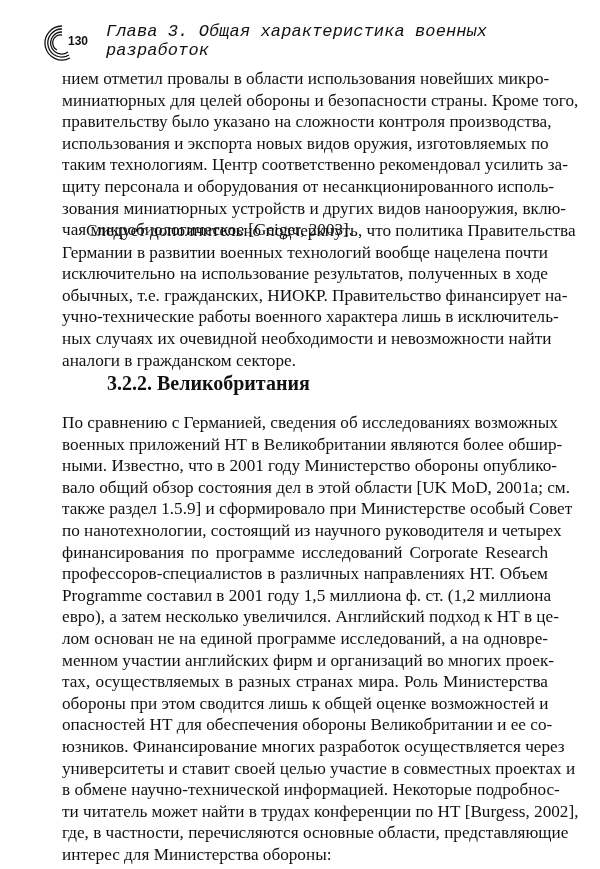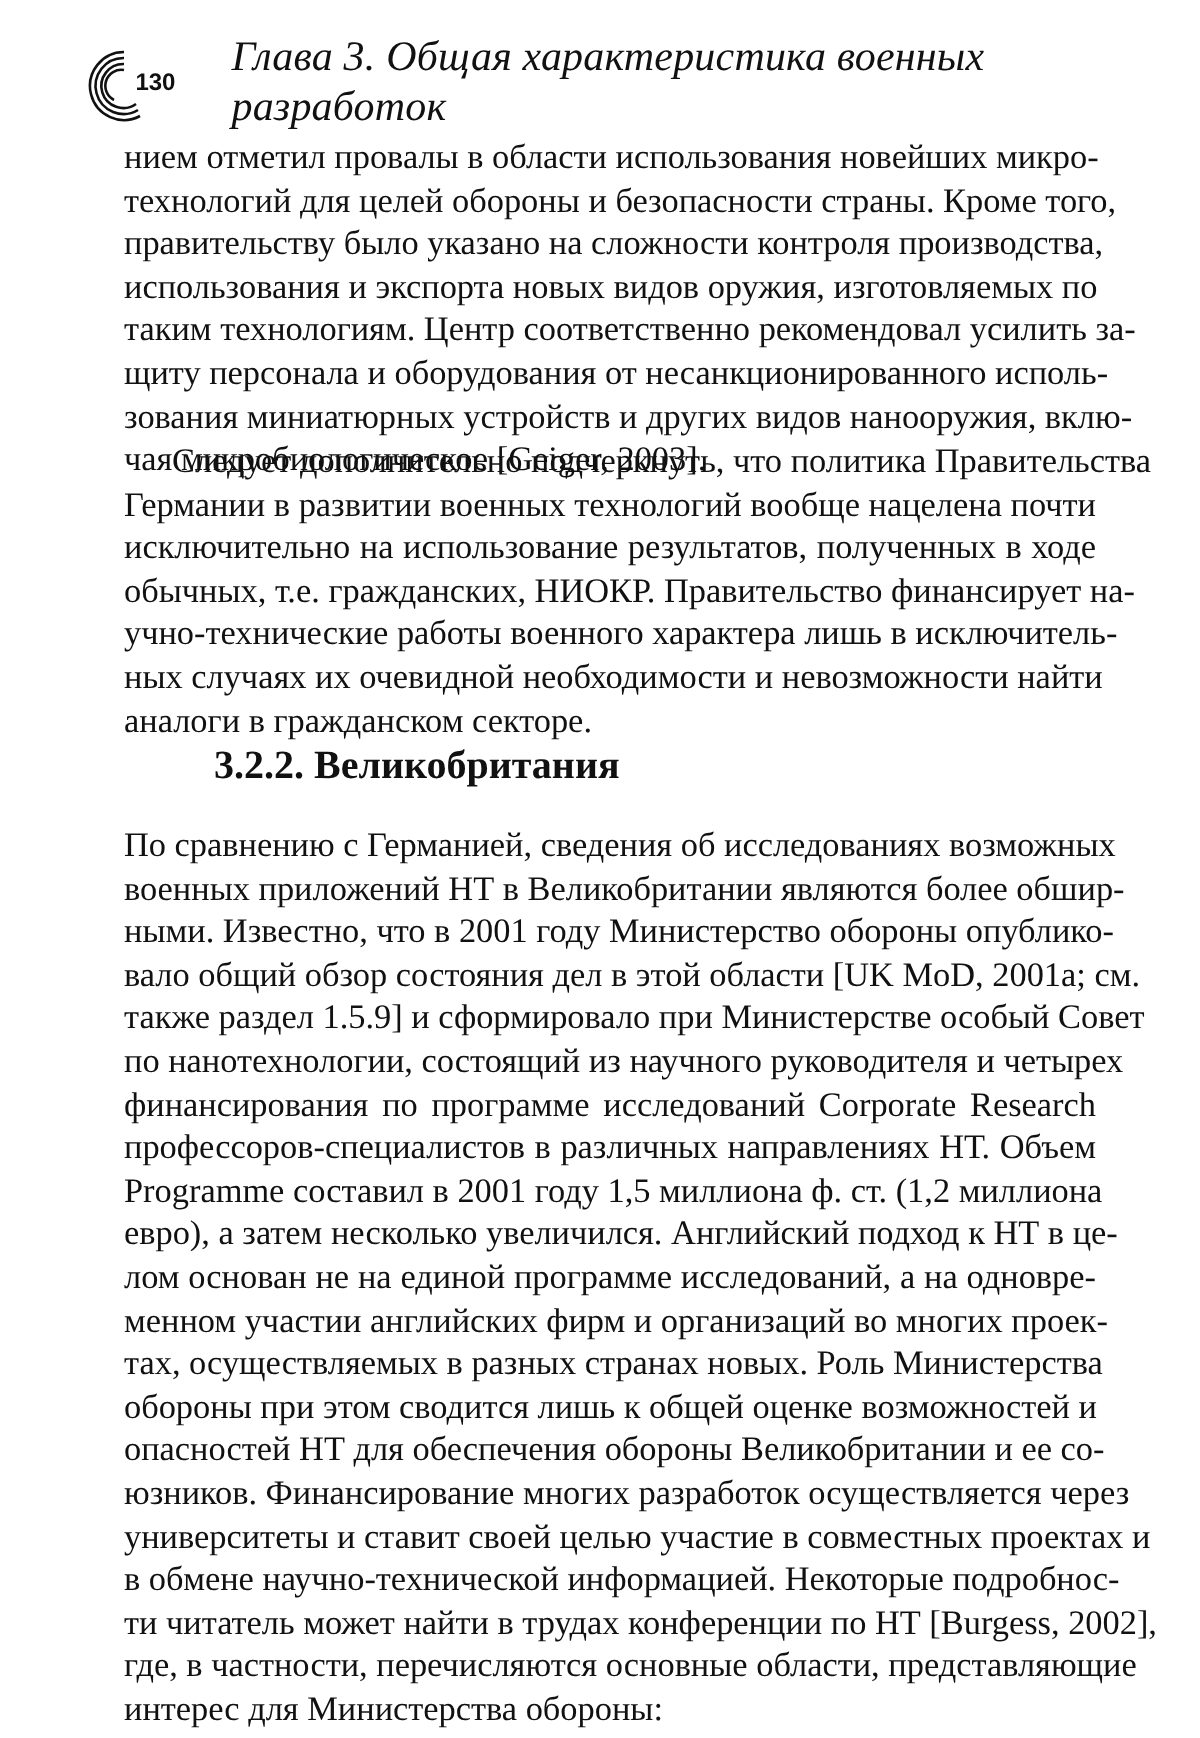--- a/index.html
+++ b/index.html
@@ -1,21 +1,21 @@
 <!DOCTYPE html>
 <html><head>
   <meta charset="utf-8">
   <style>
     html, body { margin: 0; padding: 0; background: #ffffff; }
     body { width: 600px; height: 869px; position: relative; overflow: hidden; color: #111; }
     .header { position: absolute; left: 44px; top: 22px; height: 40px; display: flex; align-items: center; }
     .logo { position: relative; width: 30px; height: 40px; }
     .logo svg { position: absolute; left: 0; top: 0; }
     .page-num { font-family: "Liberation Sans", sans-serif; font-weight: bold; font-size: 12px; margin-left: -6px; margin-top: -2px; letter-spacing: 0px; }
-    .running-head { font-family: Liberation Serif, serif; font-style: italic; font-size: 21px; margin-left: 28px; margin-top: -2px; letter-spacing: 0.1px; }
+    .running-head { font-family: Liberation Mono, monospace; font-style: italic; font-size: 17px; margin-left: 18px; margin-top: -2px; letter-spacing: 0.1px; }
     .text { position: absolute; left: 62px; width: 486px; font-family: "Liberation Serif", serif; font-size: 17.2px; line-height: 21.6px; text-align: justify; }
     .text .line { display: block; white-space: nowrap; text-align-last: justify; text-align: justify; }
     .text .line.last { text-align-last: left; }
     .p1 { top: 68px; }
     .p2 { top: 220px; }
     .heading { position: absolute; left: 107px; top: 372px; font-family: "Liberation Serif", serif; font-weight: bold; font-size: 20px; }
     .p3 { top: 412px; }
   </style>
 </head>
 <body>
@@ -30,21 +30,21 @@
         <path d="M18 13 A8 8 0 0 0 13 28"></path>
       </g>
     </svg>
   </div>
   <span class="page-num">130</span>
   <span class="running-head">Глава 3. Общая характеристика военных разработок</span>
 </div>
 
 <div class="text p1">
   <span class="line">нием отметил провалы в области использования новейших микро-</span>
-  <span class="line">технологий для целей обороны и безопасности страны. Кроме того,</span>
+  <span class="line">миниатюрных для целей обороны и безопасности страны. Кроме того,</span>
   <span class="line">правительству было указано на сложности контроля производства,</span>
   <span class="line">использования и экспорта новых видов оружия, изготовляемых по</span>
   <span class="line">таким технологиям. Центр соответственно рекомендовал усилить за-</span>
   <span class="line">щиту персонала и оборудования от несанкционированного исполь-</span>
   <span class="line">зования миниатюрных устройств и других видов нанооружия, вклю-</span>
   <span class="line last">чая микробиологическое [Geiger, 2003].</span>
 </div>
 
 <div class="text p2">
   <span class="line" style="padding-left:24px;">Следует дополнительно подчеркнуть, что политика Правительства</span>
@@ -64,21 +64,21 @@
   <span class="line">ными. Известно, что в 2001 году Министерство обороны опублико-</span>
   <span class="line">вало общий обзор состояния дел в этой области [UK MoD, 2001a; см.</span>
   <span class="line">также раздел 1.5.9] и сформировало при Министерстве особый Совет</span>
   <span class="line">по нанотехнологии, состоящий из научного руководителя и четырех</span>
   <span class="line">финансирования по программе исследований Corporate Research</span>
   <span class="line">профессоров-специалистов в различных направлениях НТ. Объем</span>
   <span class="line">Programme составил в 2001 году 1,5 миллиона ф. ст. (1,2 миллиона</span>
   <span class="line">евро), а затем несколько увеличился. Английский подход к НТ в це-</span>
   <span class="line">лом основан не на единой программе исследований, а на одновре-</span>
   <span class="line">менном участии английских фирм и организаций во многих проек-</span>
-  <span class="line">тах, осуществляемых в разных странах новых. Роль Министерства</span>
+  <span class="line">тах, осуществляемых в разных странах мира. Роль Министерства</span>
   <span class="line">обороны при этом сводится лишь к общей оценке возможностей и</span>
   <span class="line">опасностей НТ для обеспечения обороны Великобритании и ее со-</span>
   <span class="line">юзников. Финансирование многих разработок осуществляется через</span>
   <span class="line">университеты и ставит своей целью участие в совместных проектах и</span>
   <span class="line">в обмене научно-технической информацией. Некоторые подробнос-</span>
   <span class="line">ти читатель может найти в трудах конференции по НТ [Burgess, 2002],</span>
   <span class="line">где, в частности, перечисляются основные области, представляющие</span>
   <span class="line last">интерес для Министерства обороны:</span>
 </div>
 

